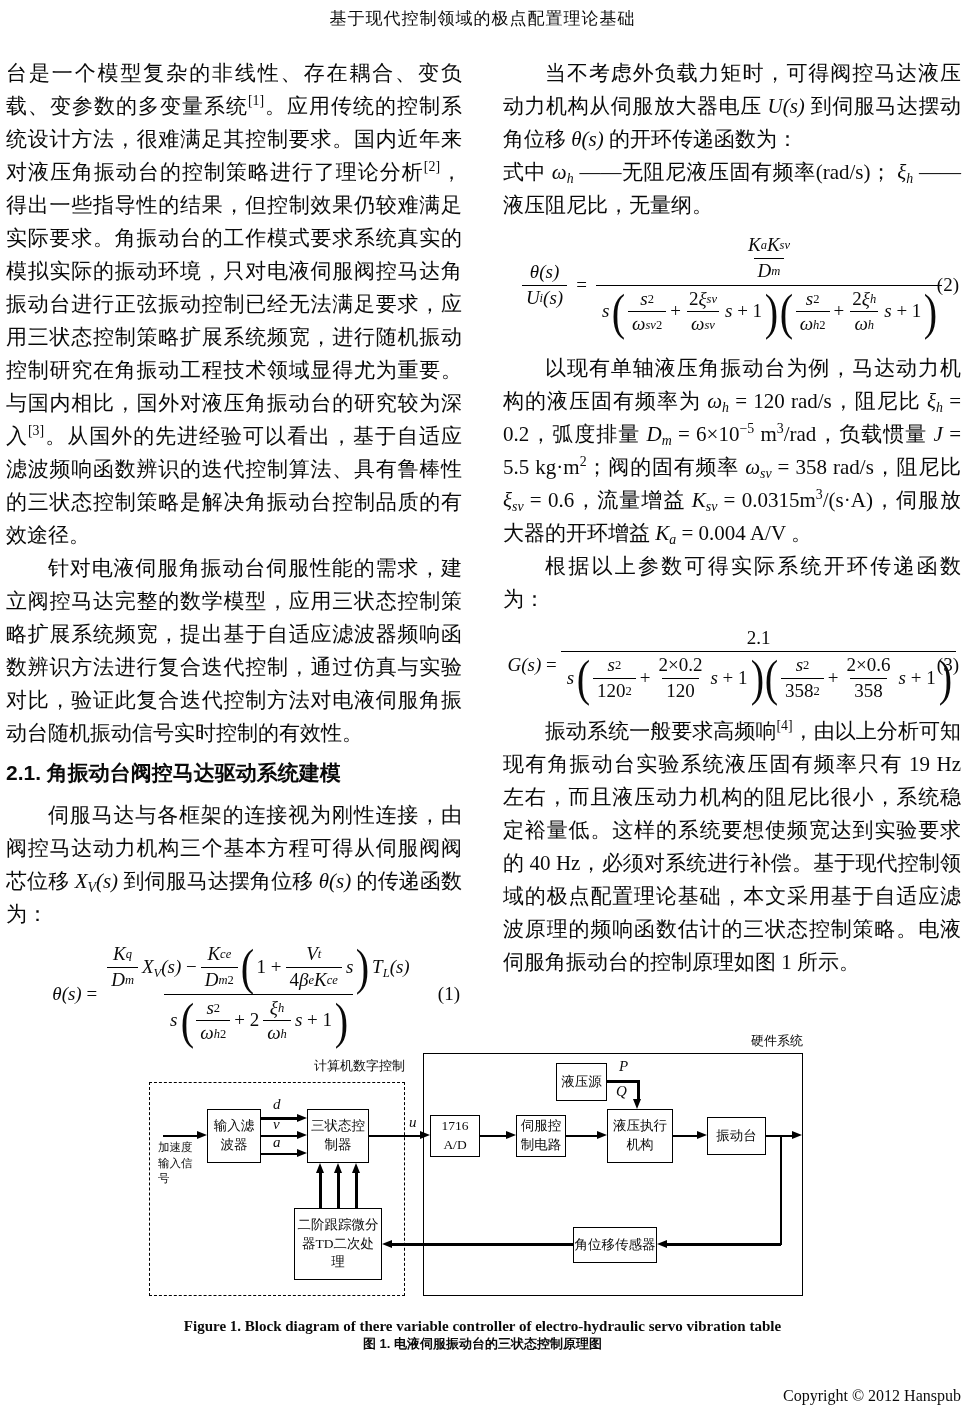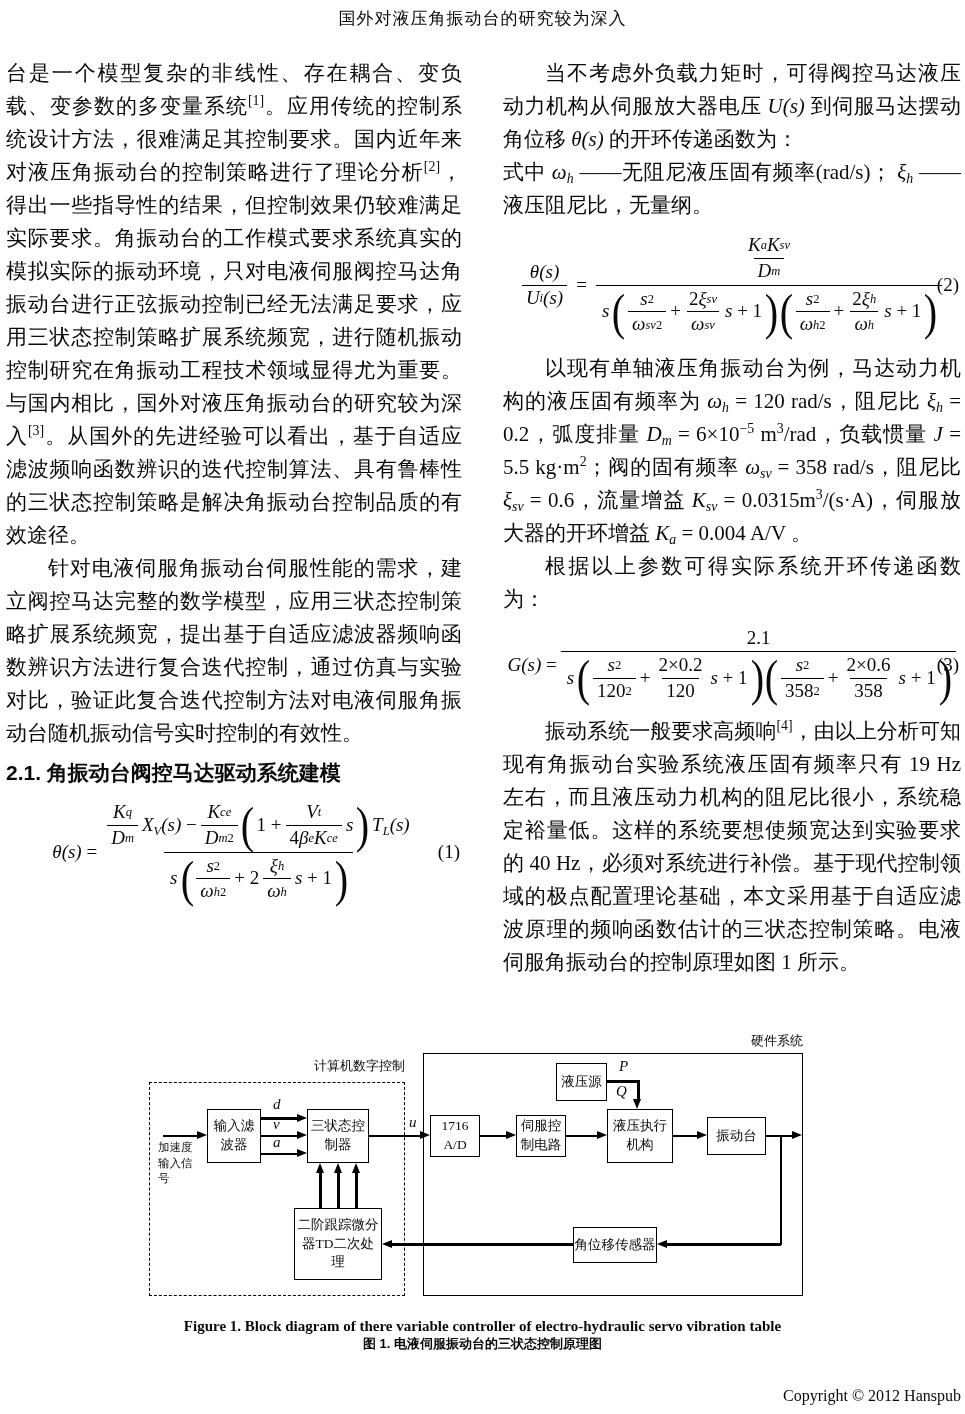--- a/index.html
+++ b/index.html
@@ -49,26 +49,27 @@
   .cap-en { display:block; font-weight:700; font-size:15px; }
   .cap-zh { display:block; font-weight:700; font-size:13px; font-family:"Liberation Sans",sans-serif; margin-top:0; }
   .footer-left  { position:absolute; left:5px;  top:1387px; font-size:16px;margin-top:40px; }
   .footer-right { position:absolute; right:4px; top:1387px; font-size:16px; }
 </style>
 </head>
 <body>
 
 <div class="page">
 
-  <div class="page-title">国外对液压角振动台的研究较为深入</div>
+  <div class="page-title">基于现代控制领域的极点配置理论基础</div>
 
   <div class="col col-left">
     <p class="body-par"><span>台是一个模型复杂的非线性、存在耦合、变负载、变参数的多变量系统</span><span class="seg-sup">[1]</span><span>。应用传统的控制系统设计方法，很难满足其控制要求。国内近年来对液压角振动台的控制策略进行了理论分析</span><span class="seg-sup">[2]</span><span>，得出一些指导性的结果，但控制效果仍较难满足实际要求。角振动台的工作模式要求系统真实的模拟实际的振动环境，只对电液伺服阀控马达角振动台进行正弦振动控制已经无法满足要求，应用三状态控制策略扩展系统频宽，进行随机振动控制研究在角振动工程技术领域显得尤为重要。与国内相比，国外对液压角振动台的研究较为深入</span><span class="seg-sup">[3]</span><span>。从国外的先进经验可以看出，基于自适应滤波频响函数辨识的迭代控制算法、具有鲁棒性的三状态控制策略是解决角振动台控制品质的有效途径。</span></p>
     <p class="body-par indent"><span>针对电液伺服角振动台伺服性能的需求，建立阀控马达完整的数学模型，应用三状态控制策略扩展系统频宽，提出基于自适应滤波器频响函数辨识方法进行复合迭代控制，通过仿真与实验对比，验证此复合迭代控制方法对电液伺服角振动台随机振动信号实时控制的有效性。</span></p>
     <h3 class="h3">2.1. 角振动台阀控马达驱动系统建模</h3>
+    <p class="body-par indent"><span>伺服马达与各框架的连接视为刚性连接，由阀控马达动力机构三个基本方程可得从伺服阀阀芯位移 </span><span class="seg-i">X</span><span class="seg-i seg-sub">V</span><span class="seg-i">(s)</span><span> 到伺服马达摆角位移 </span><span class="seg-i">θ</span><span class="seg-i">(s)</span><span> 的传递函数为：</span></p>
 
     <div class="equation">
       <span class="mrow"><span class="seg-i">θ</span><span class="seg-i">(s)</span><span> = </span></span>
       <span class="frac">
         <span class="fnum">
           <span class="frac">
               <span class="fnum">
                 <span class="seg-i">K</span>
                 <span class="seg-i seg-sub">q</span>
               </span>

